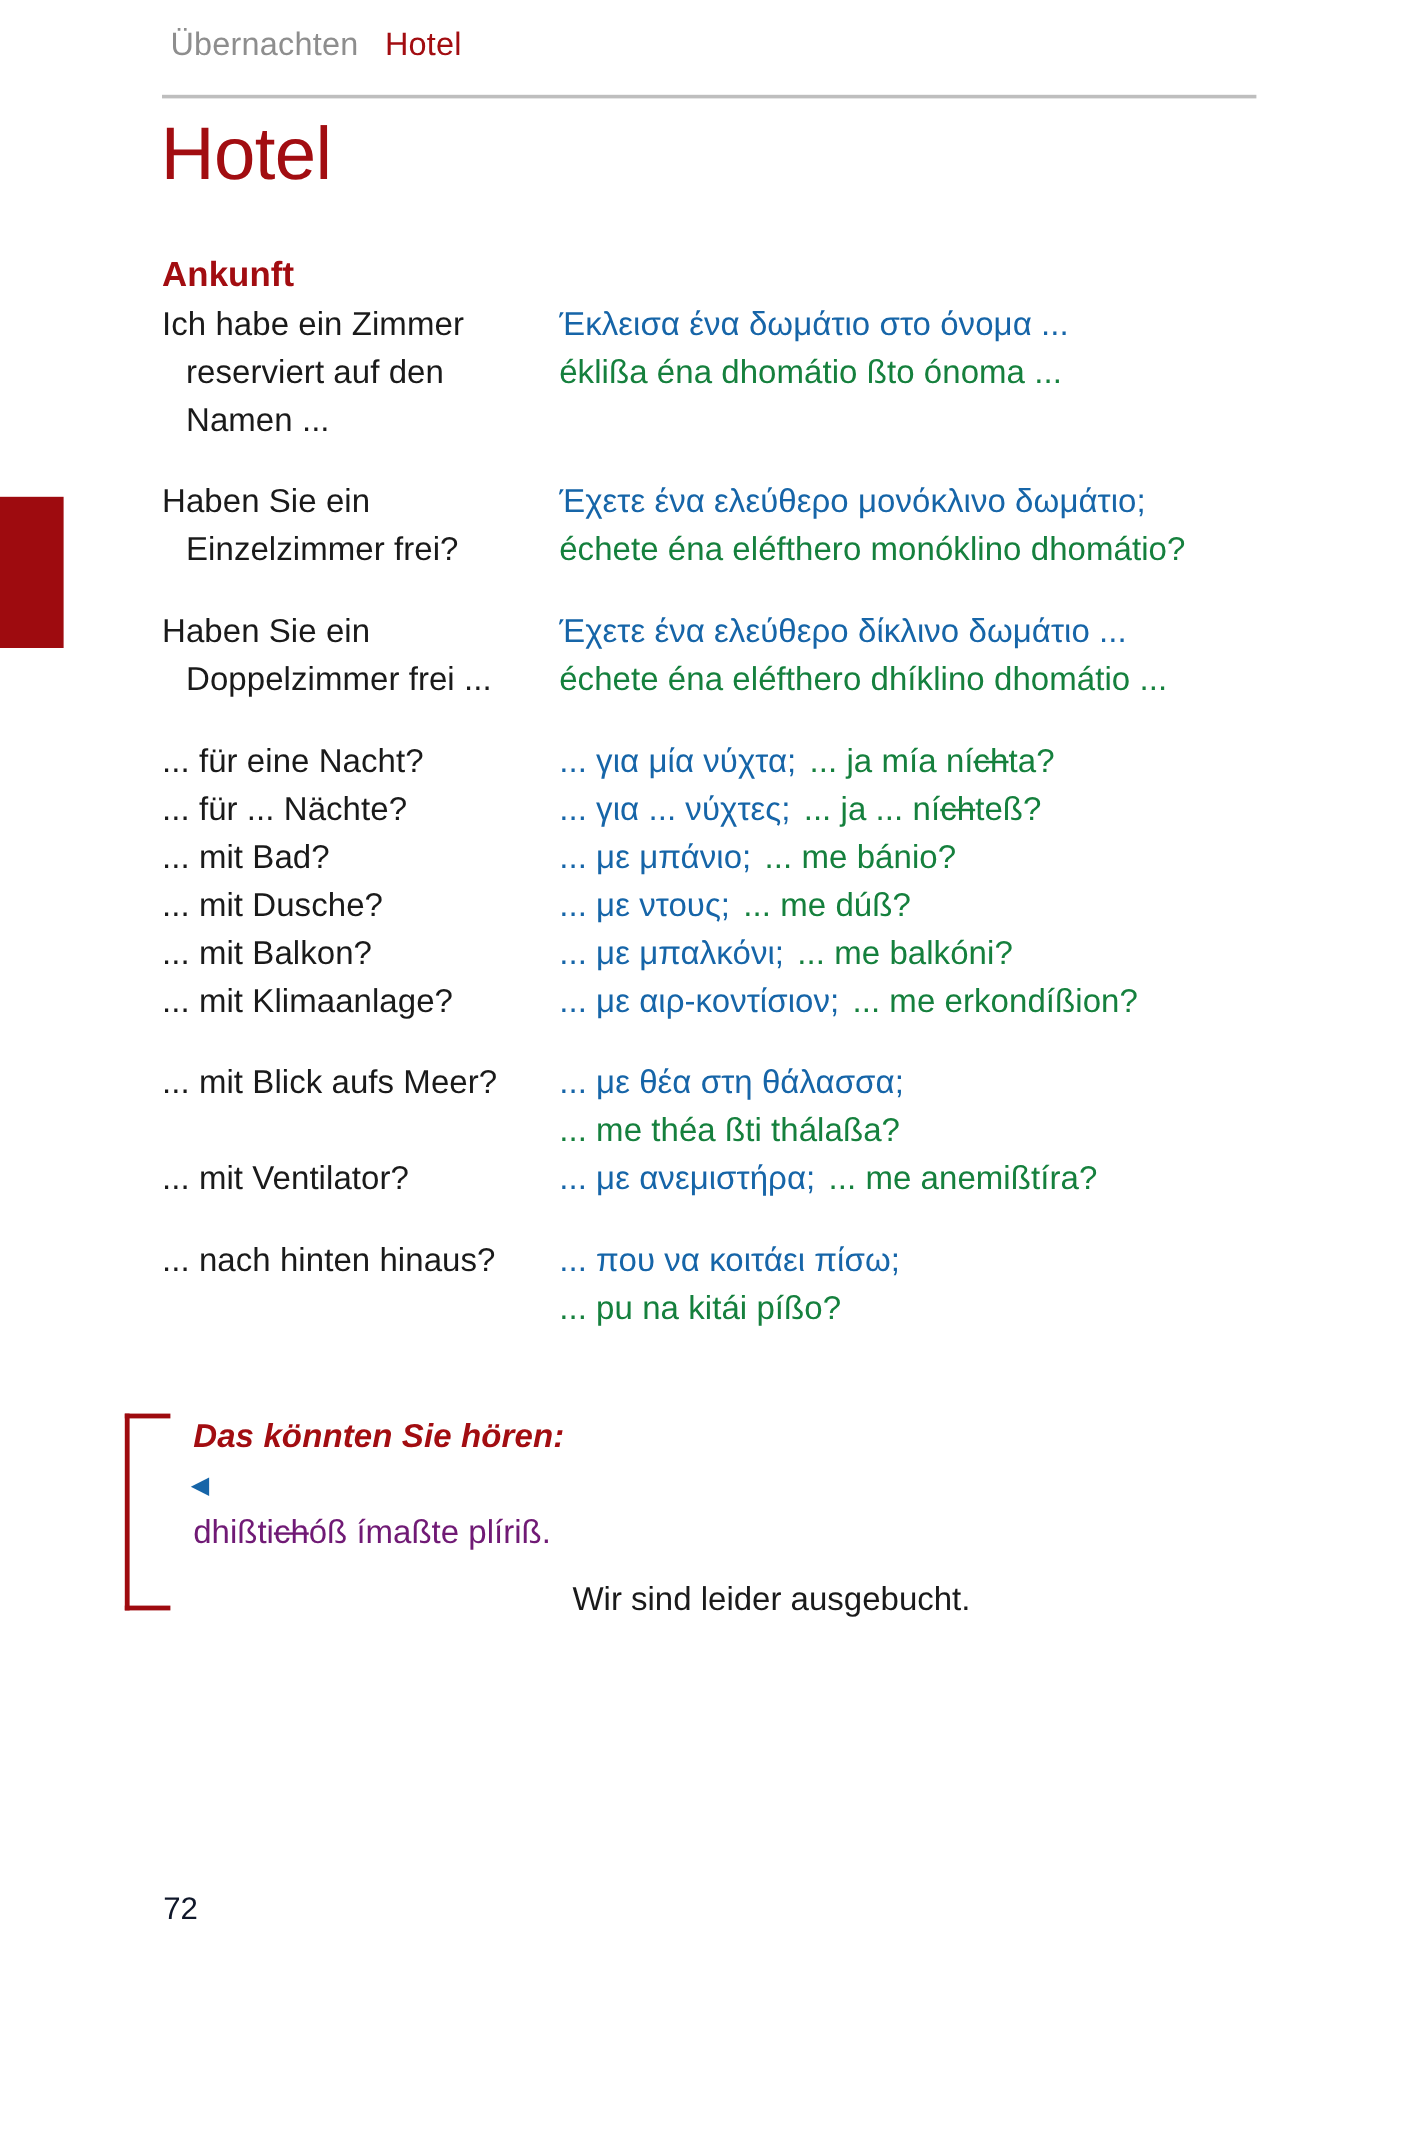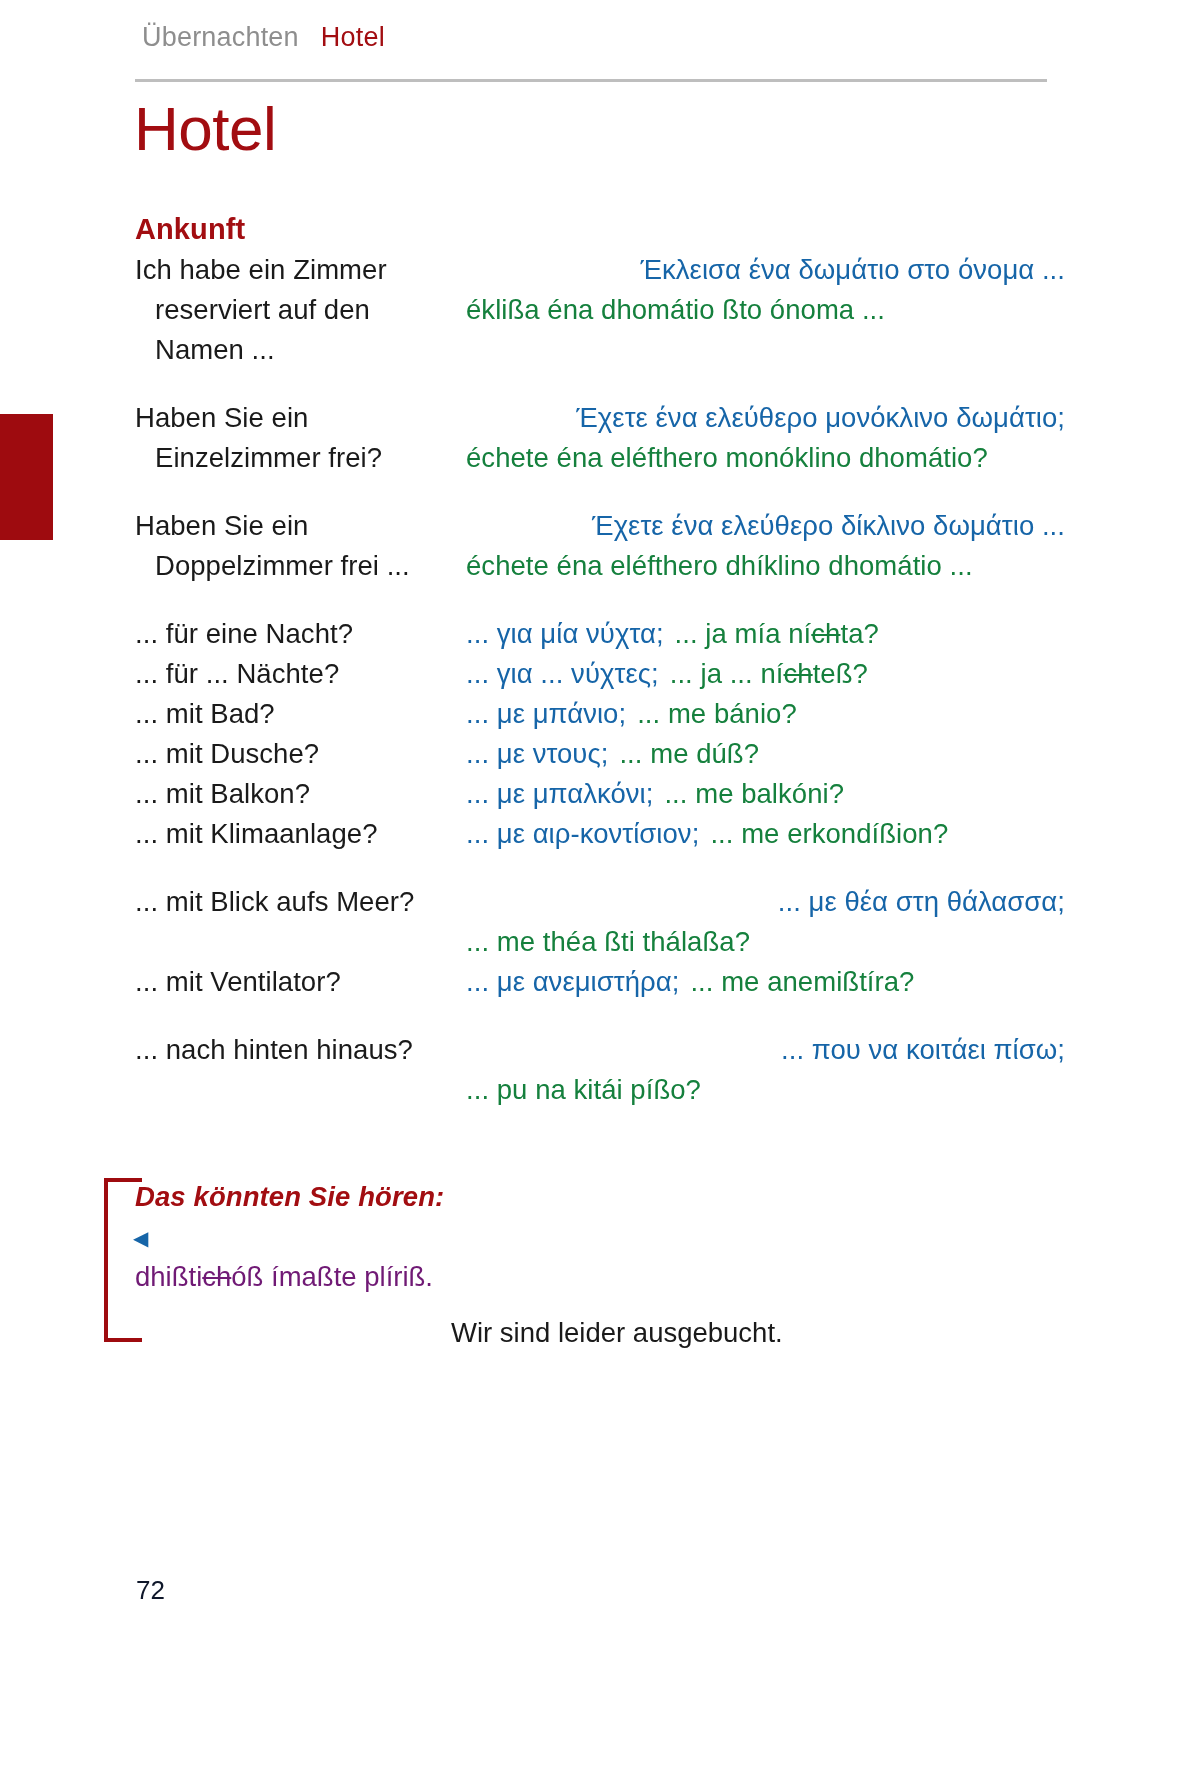--- a/index.html
+++ b/index.html
@@ -50,31 +50,31 @@
   .row{display:flex;align-items:flex-start;}
   .row.gap{margin-top:28px;}
   .row.tight{margin-top:0;}
   .de{
     width:311px;flex:0 0 311px;
     color:#1A1A1A;font-size:27.5px;line-height:40px;
     letter-spacing:.05px;
   }
   .de.ind{padding-left:20px;text-indent:-20px;}
   .el-wrap{flex:1 1 auto;font-size:27.5px;line-height:40px;}
-  .el{color:#1665A8;letter-spacing:.05px;text-align:right;}
+  .el{color:#1665A8;letter-spacing:.05px;}
   .tr{color:#15803d;letter-spacing:.05px;}
   .inline .el{margin-right:11px;}
   .inline .tr{white-space:nowrap;}
   .block .el{display:block;}
   .block .tr{display:block;}
   s.x{text-decoration:line-through;text-decoration-thickness:1.5px;}
 
   
   .callout{
-    position:absolute;left:104px;top:1178px;width:920px;
+    position:absolute;left:104px;top:1178px;width:920px;padding-left:26px;
   }
   .bracket{
     position:absolute;left:0;top:0;width:34px;height:156px;
     border-left:4px solid #9E0B0F;
     border-top:4px solid #9E0B0F;
     border-bottom:4px solid #9E0B0F;
   }
   .callout .inner{margin-left:31px;}
   .co-title{
     color:#A20D11;font-style:italic;font-weight:bold;

